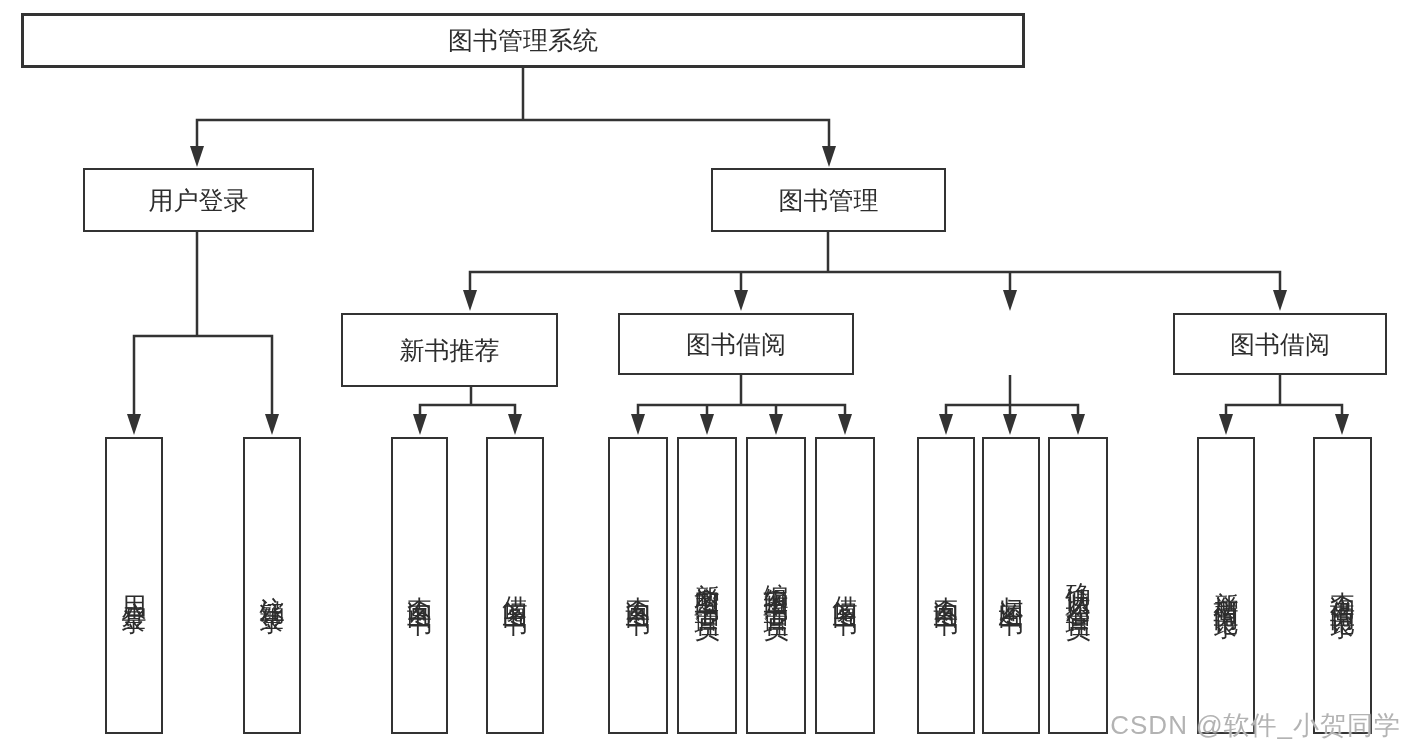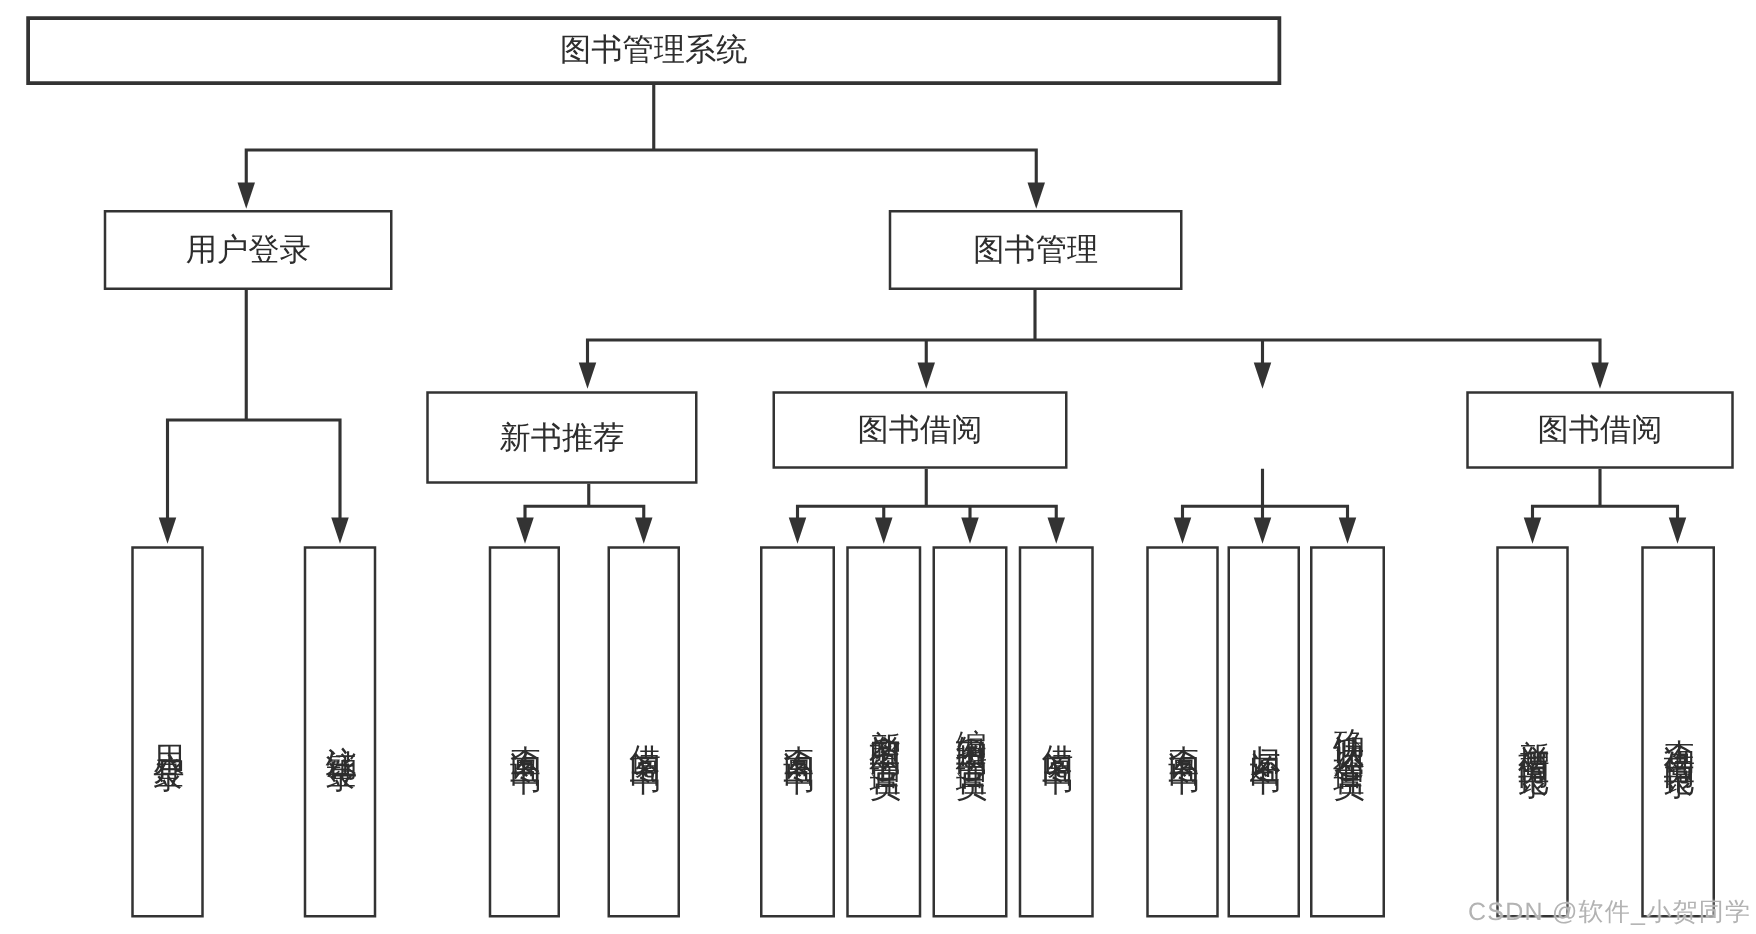--- a/index.html
+++ b/index.html
@@ -29,21 +29,21 @@
     writing-mode:vertical-rl;
     text-orientation:mixed;
     letter-spacing:5px;
     line-height:1;
     font-size:25px;
     color:#2d2d2d;
   }
   .watermark{
     position:absolute;
     right:4px;bottom:4px;
-    font-size:20px;
+    font-size:26px;
     color:#b3b3b3;
     text-shadow:0 0 2px #ffffff;
     letter-spacing:1px;
   }
 </style>
 </head>
 <body>
 
 <div id="canvas">
 

